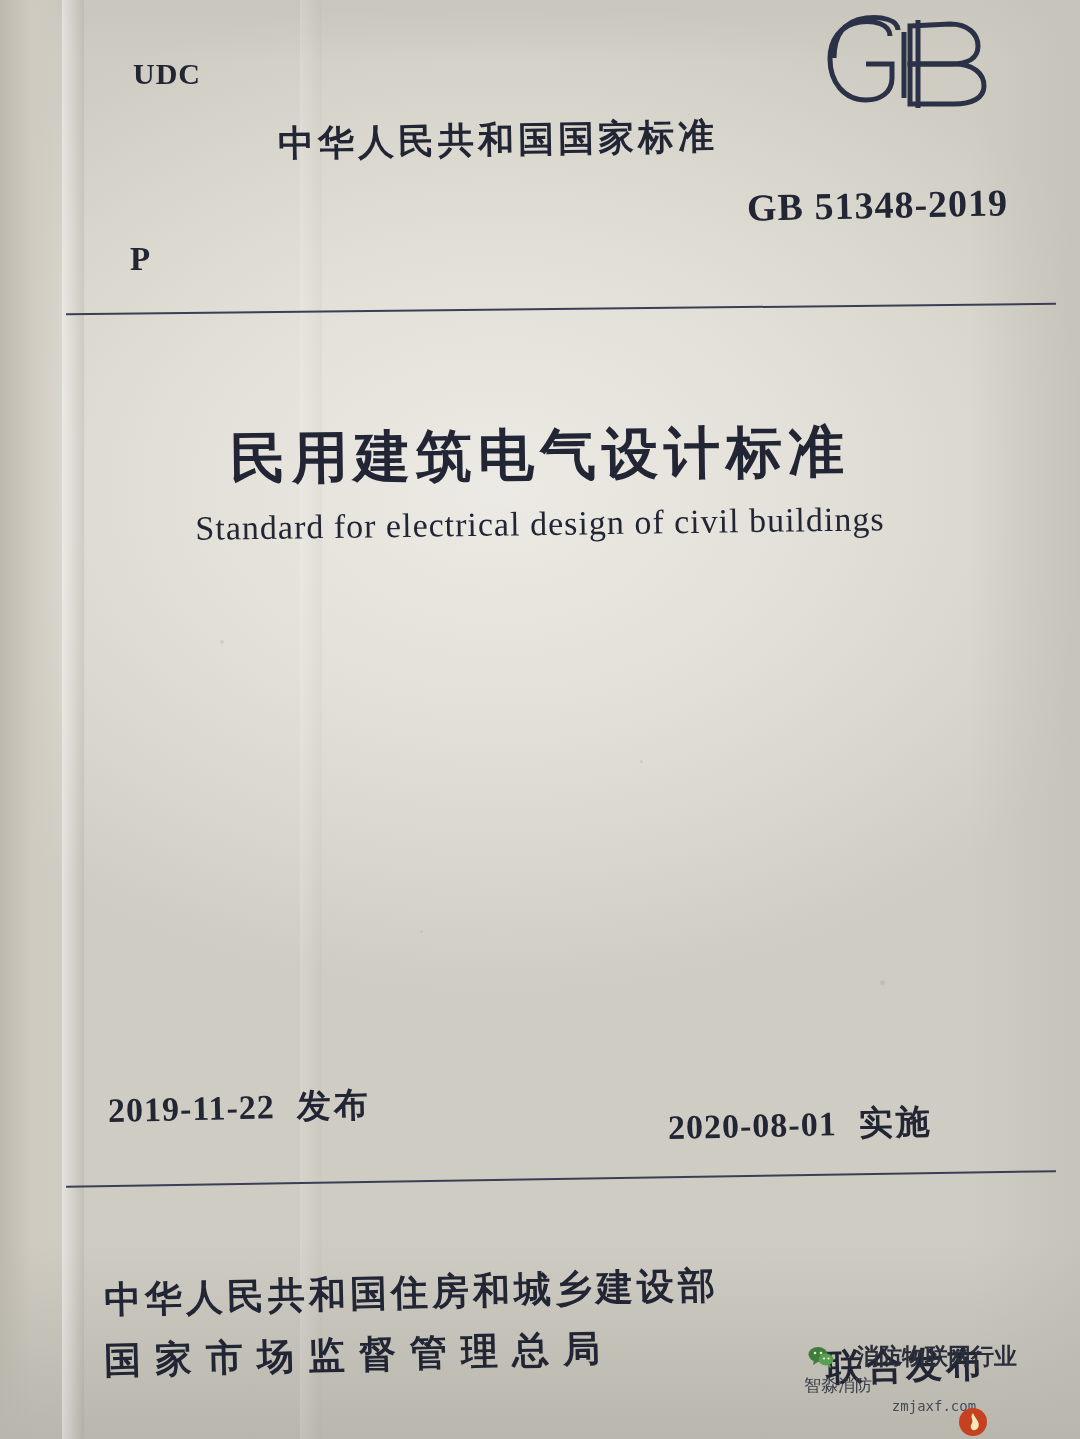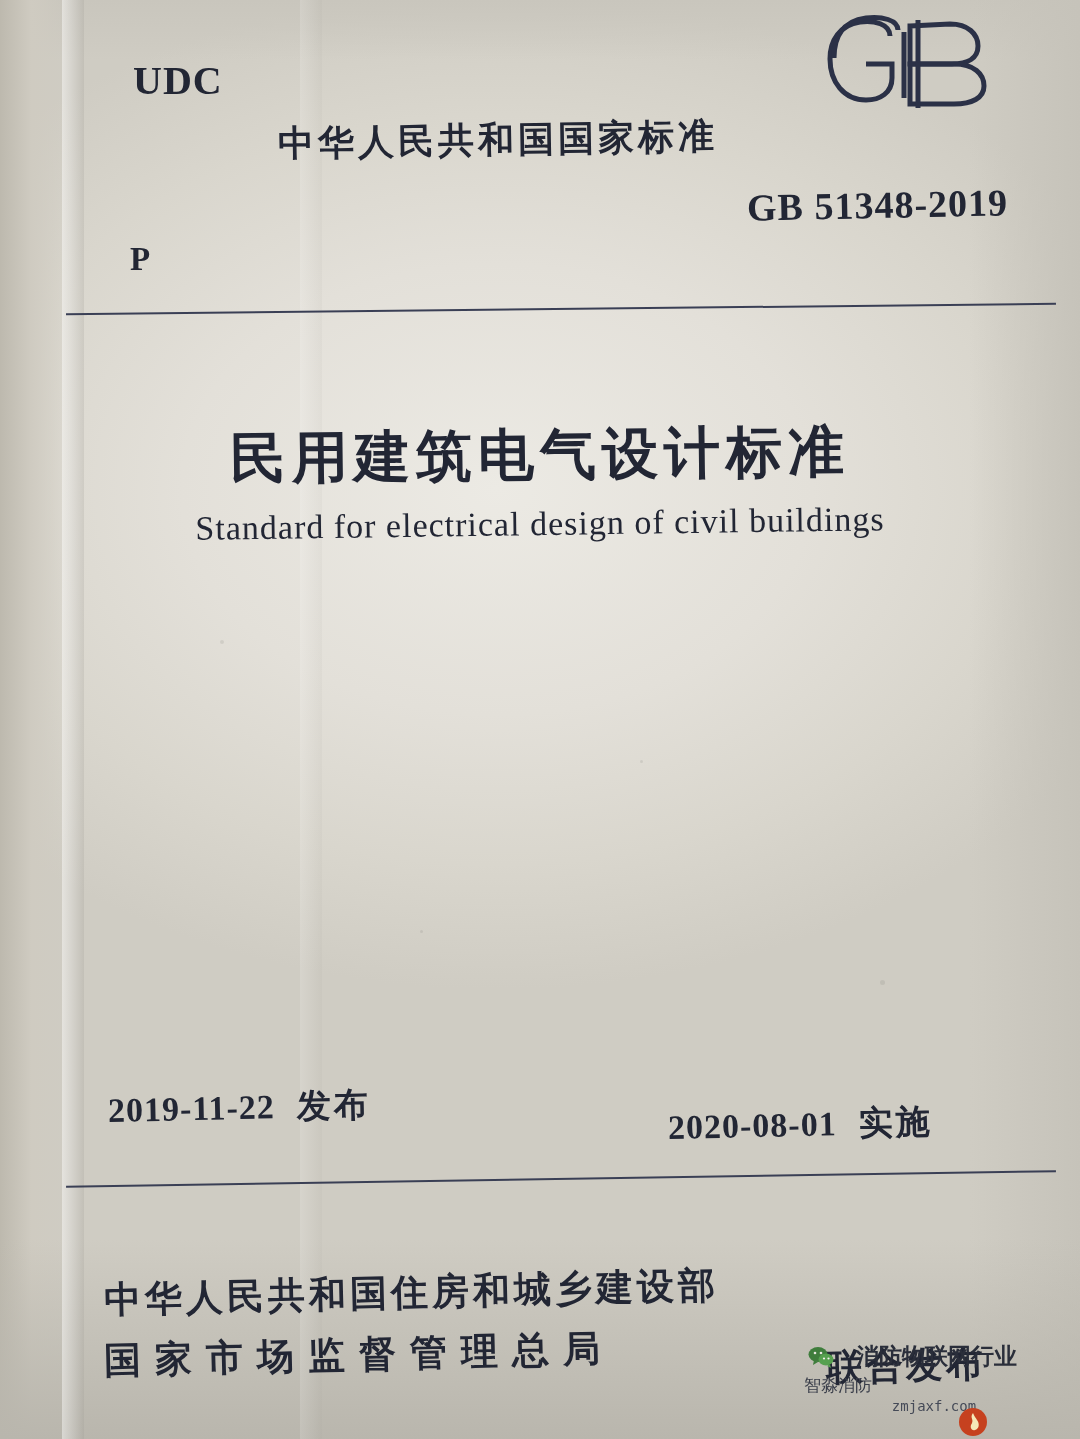--- a/index.html
+++ b/index.html
@@ -73,21 +73,21 @@
     height: 0;
     border-top: 2px solid #3a3f55;
   }
   .rule-1 { top: 308px; transform: rotate(-0.6deg); }
   .rule-2 { top: 1178px; transform: rotate(-0.9deg); }
 
   .udc {
     position: absolute;
     left: 133px;
     top: 57px;
-    font-size: 40px;
+    font-size: 30px;
     font-weight: bold;
     letter-spacing: 1px;
   }
   .p-mark {
     position: absolute;
     left: 130px;
     top: 241px;
     font-size: 33px;
     font-weight: bold;
   }

